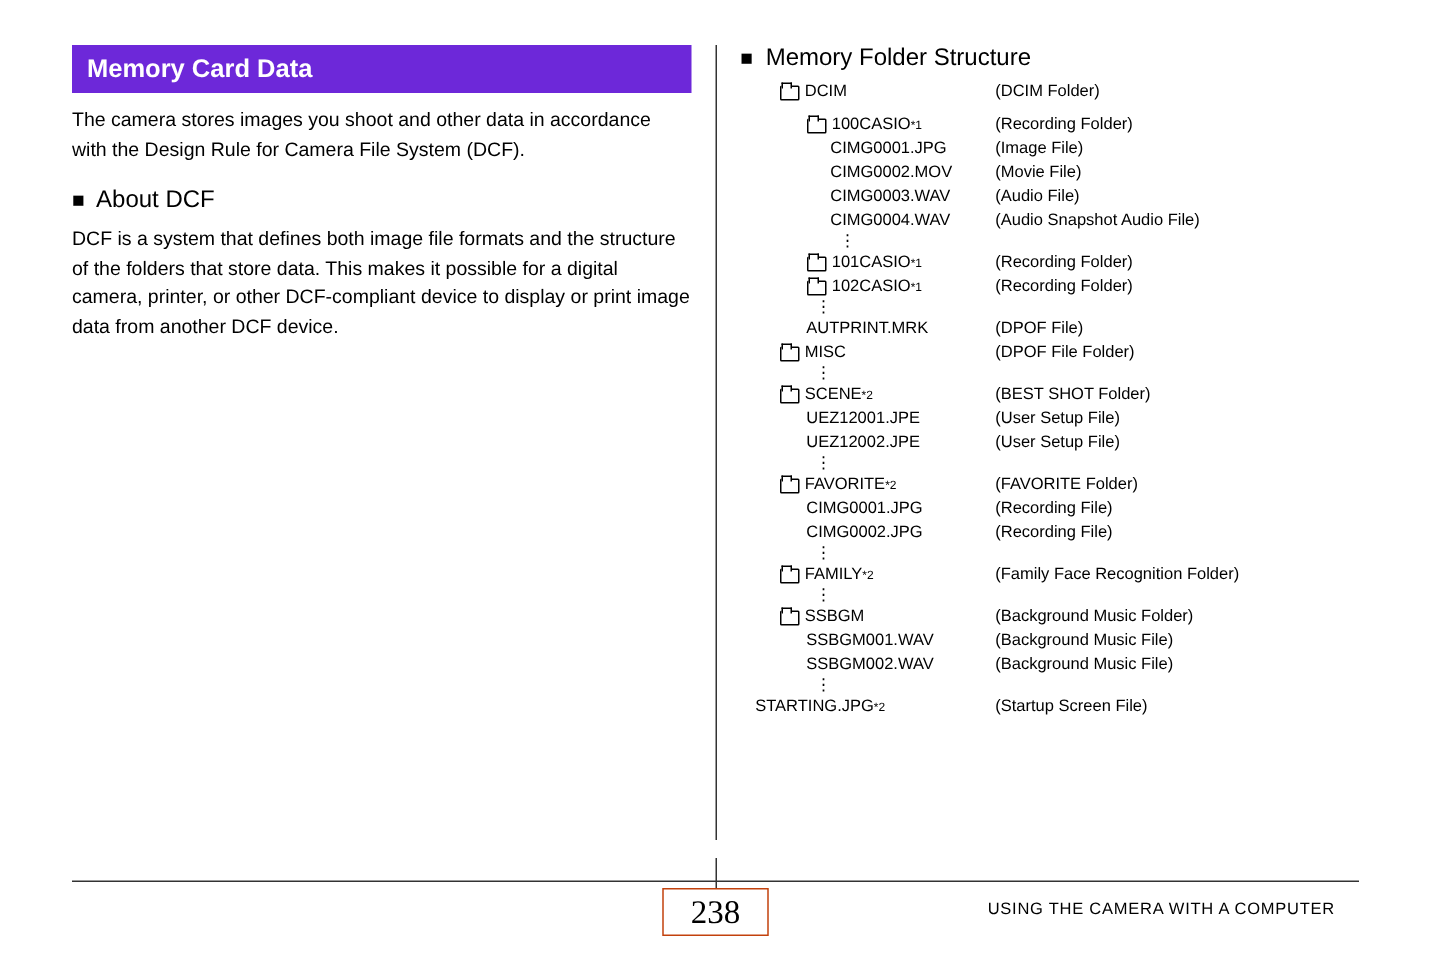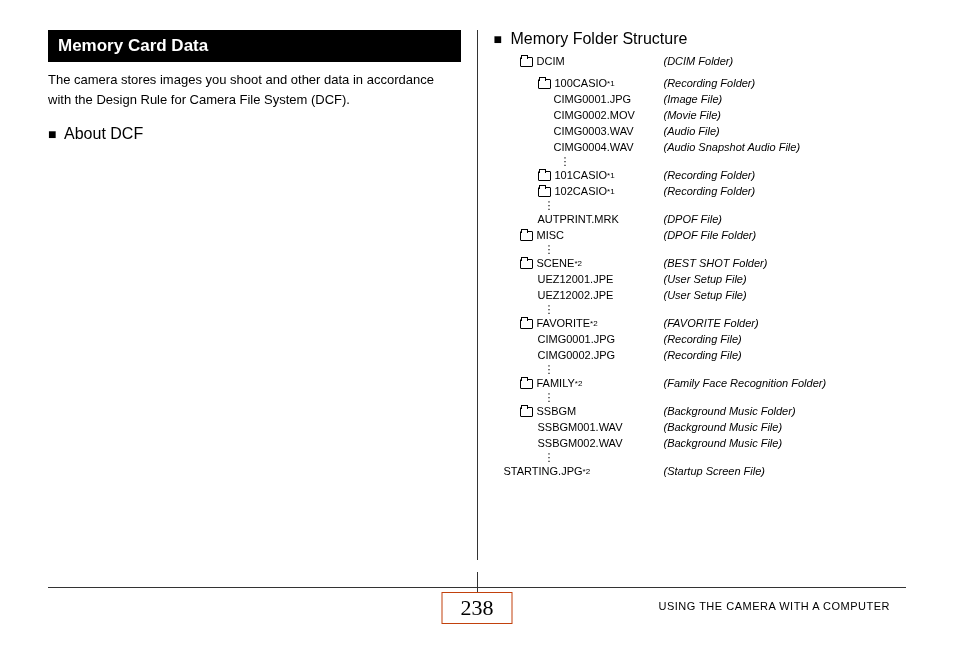--- a/index.html
+++ b/index.html
@@ -18,21 +18,21 @@
   .col {
     flex: 1;
     position: relative;
   }
   .divider {
     width: 1px;
     background: #333;
     height: 100%;
   }
   .section-banner {
-    background: #000000;
+    background: #6d28d9;
     color: #fff;
     font-weight: bold;
     font-size: 17px;
     padding: 6px 10px;
     margin-bottom: 8px;
   }
   .para {
     font-size: 13px;
     line-height: 1.5;
     margin-bottom: 16px;
@@ -51,21 +51,21 @@
     line-height: 1.45;
     margin-left: 10px;
     margin-top: 6px;
   }
   .tree-row {
     display: flex;
     align-items: center;
     height: 16px;
   }
   .tree-label { width: 160px; display: flex; align-items: center; white-space: nowrap; }
-  .tree-desc  { flex: 1; font-style: italic; }
+  .tree-desc  { flex: 1; }
   .folder-icon {
     width: 13px; height: 10px;
     border: 1px solid #000;
     border-radius: 1px;
     margin-right: 4px;
     position: relative;
     flex-shrink: 0;
   }
   .folder-icon::before {
     content: "";
@@ -122,20 +122,21 @@
   <div class="two-col">
 
     <div class="col">
       <div class="section-banner">Memory Card Data</div>
       <p class="para">The camera stores images you shoot and other data in accordance with the Design Rule for Camera File System (DCF).</p>
 
       <div class="subheading">
         <span class="bullet">■</span>
         <span>About DCF</span>
       </div>
+      <p class="para">DCF is a system that defines both image file formats and the structure of the folders that store data. This makes it possible for a digital camera, printer, or other DCF-compliant device to display or print image data from another DCF device.</p>
     </div>
 
     <div class="divider"></div>
 
     <div class="col">
       <div class="subheading" style="margin-top:0">
         <span class="bullet">■</span>
         <span>Memory Folder Structure</span>
       </div>
 

